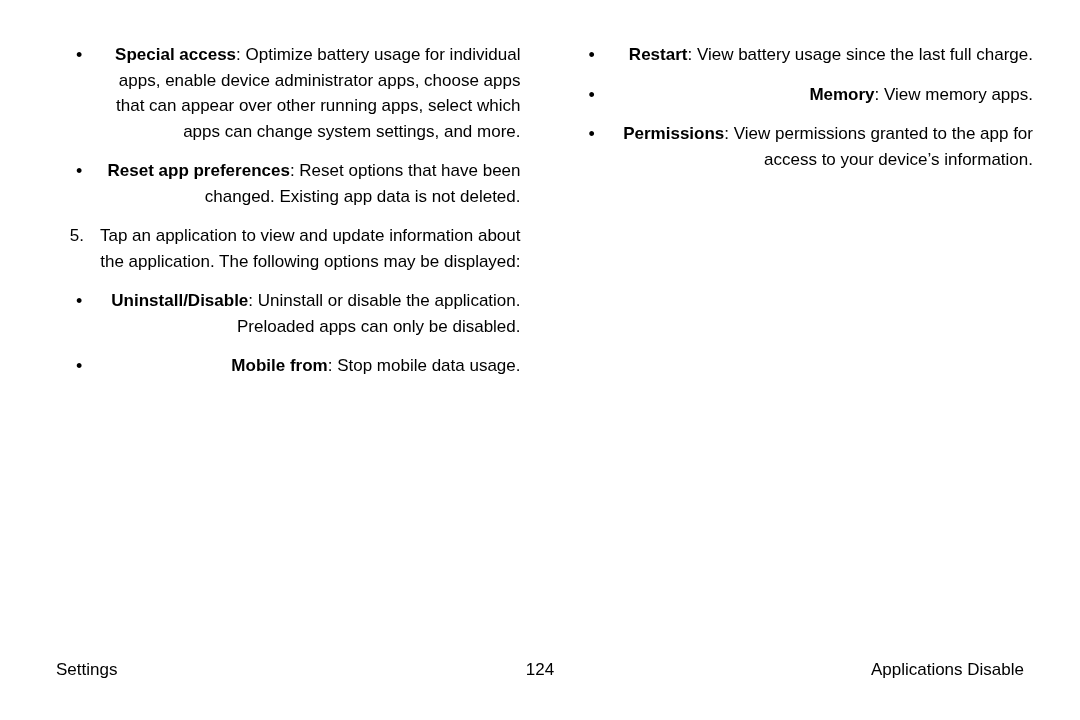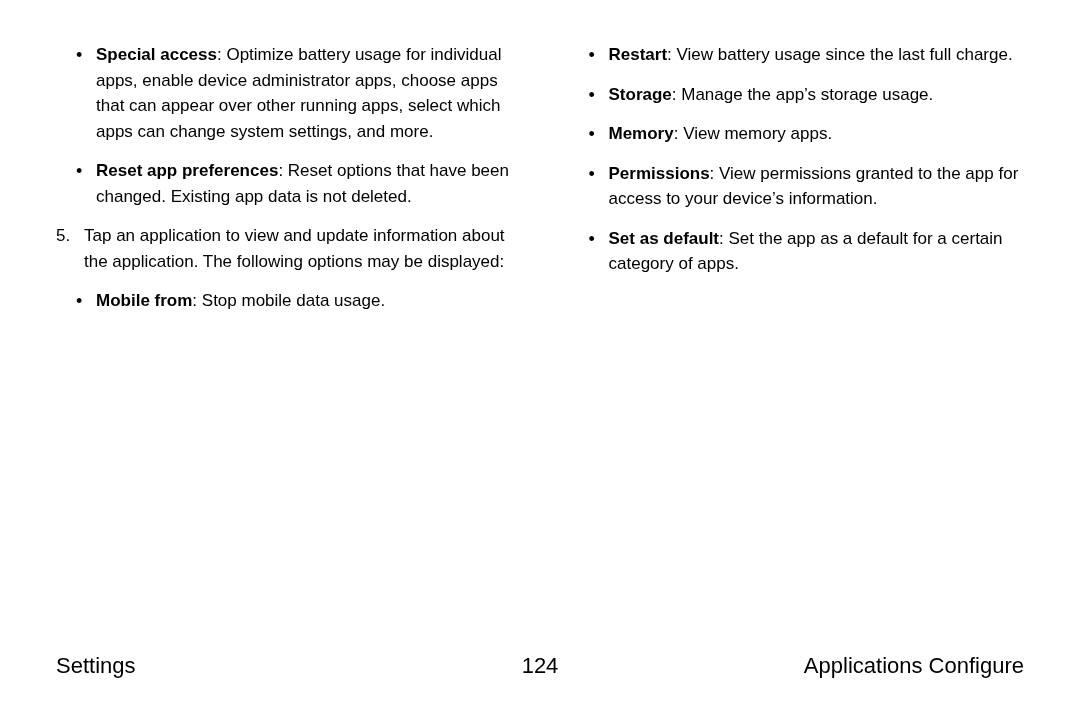--- a/index.html
+++ b/index.html
@@ -9,20 +9,21 @@
     color: #000;
     background: #fff;
     font-size: 17px;
     line-height: 1.5;
   }
   .page {
     width: 1080px;
     height: 720px;
     position: relative;
     padding: 42px 47px 0 56px;
+    text-align: right;
   }
   .columns {
     display: flex;
     gap: 48px;
   }
   .col {
     flex: 1;
     min-width: 0;
   }
   ul.bullets {
@@ -54,21 +55,21 @@
     flex: 1;
   }
   .footer {
     position: absolute;
     left: 0;
     right: 0;
     bottom: 38px;
     padding: 0 56px;
     display: flex;
     justify-content: space-between;
-    font-size: 22px;
+    font-size: 17px;
   }
   .footer .center {
     position: absolute;
     left: 50%;
     transform: translateX(-50%);
   }
 </style>
 </head>
 <body>
 
@@ -88,46 +89,43 @@
 
       <div class="numitem">
         <div class="num">5.</div>
         <div class="numbody">
           <div>Tap an application to view and update information about the application. The following options may be displayed:</div>
         </div>
       </div>
 
       <ul class="bullets">
         <li>
+          <span class="bold">Uninstall/Disable</span><span>: Uninstall or disable the application. Preloaded apps can only be disabled.</span>
+        </li>
+        <li>
           <span class="bold">Mobile from</span><span>: Stop mobile data usage.</span>
         </li>
       </ul>
 
     </div>
 
     <div class="col">
       <ul class="bullets">
         <li>
           <span class="bold">Restart</span><span>: View battery usage since the last full charge.</span>
         </li>
         <li>
-          <span class="bold">Storage</span><span>: Manage the app’s storage usage.</span>
-        </li>
-        <li>
           <span class="bold">Memory</span><span>: View memory apps.</span>
         </li>
         <li>
           <span class="bold">Permissions</span><span>: View permissions granted to the app for access to your device’s information.</span>
-        </li>
-        <li>
-          <span class="bold">Set as default</span><span>: Set the app as a default for a certain category of apps.</span>
         </li>
       </ul>
     </div>
 
   </div>
 
   <div class="footer">
     <span>Settings</span>
     <span class="center">124</span>
-    <span>Applications Configure</span>
+    <span>Applications Disable</span>
   </div>
 </div>
 
 </body></html>

